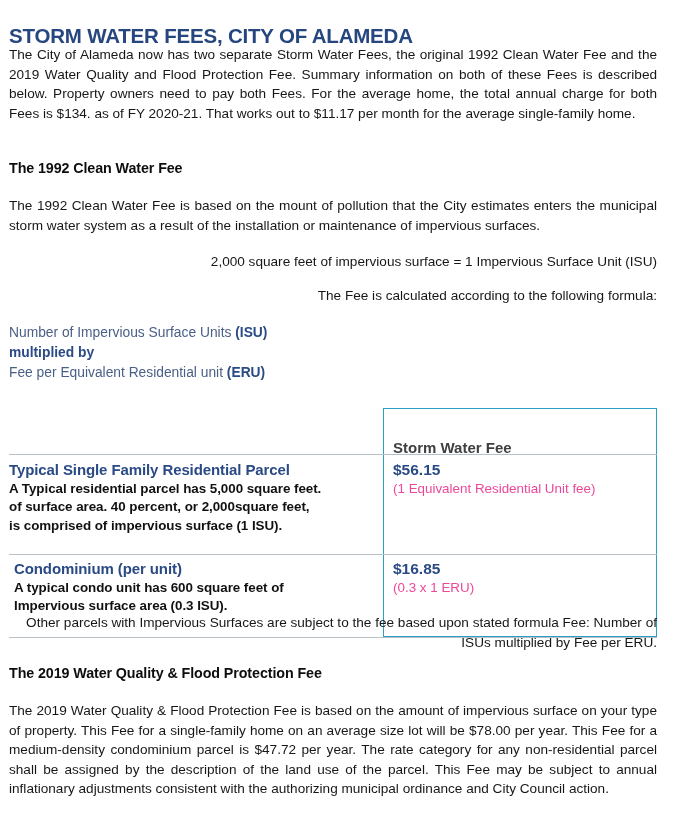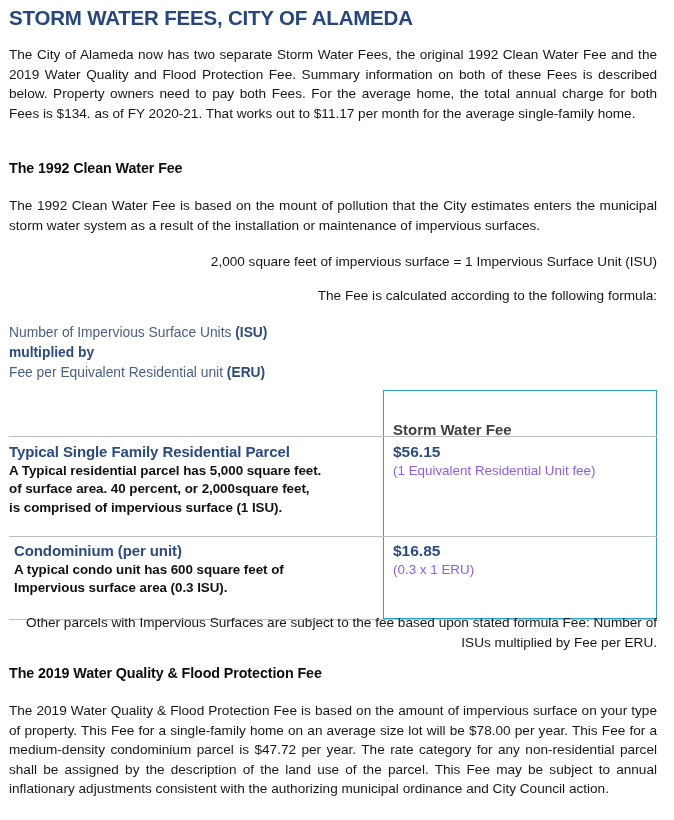--- a/index.html
+++ b/index.html
@@ -26,21 +26,21 @@
     padding-right: 17px;
   }
 
   
   .doc-title {
     font-size: 20.5px;
     font-weight: bold;
     color: #26467f;
     letter-spacing: -0.2px;
     margin: 0;
-    padding-top: 6px;
+    padding-top: 24px;
     line-height: 1.15;
   }
 
   
   .para {
     font-size: 13.6px;
     line-height: 19.6px;
     color: #171717;
     text-align: justify;
     margin: 0;
@@ -136,21 +136,21 @@
     letter-spacing: -0.05px;
   }
   .fee-amount {
     font-size: 15.5px;
     font-weight: bold;
     color: #2a4a85;
     line-height: 20px;
   }
   .fee-note {
     font-size: 13.4px;
-    color: #8b5cf6;
+    color: #ec4899;
     line-height: 18.6px;
   }
 
   
   .blk { position: absolute; left: 9px; right: 17px; }
   .blk-intro    { top: 45px; }
   .blk-h1       { top: 159px; }
   .blk-p1       { top: 196px; }
   .blk-p1b      { top: 252px; }
   .blk-p2       { top: 286px; }

